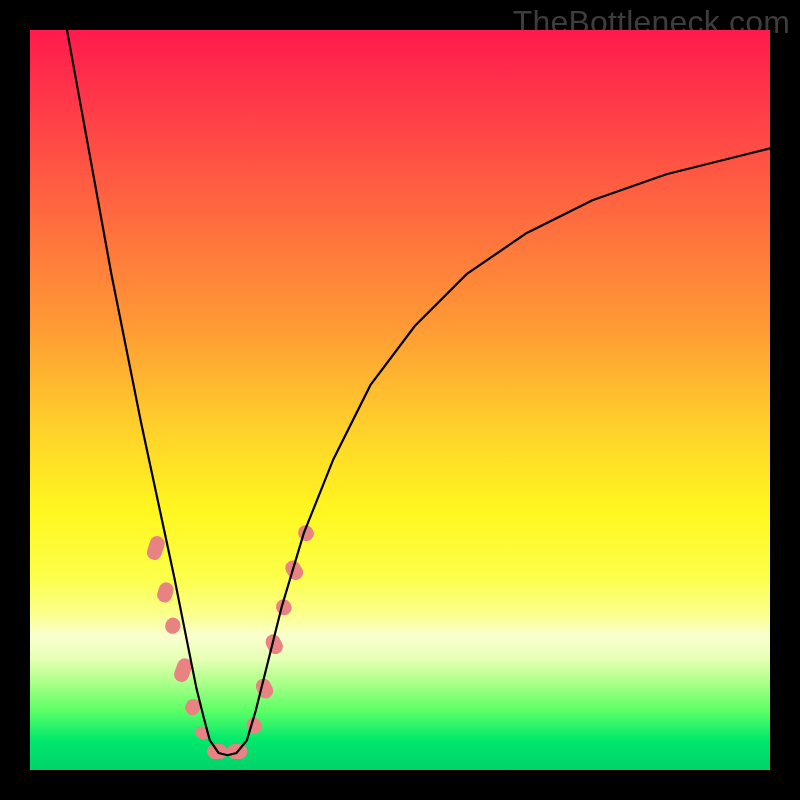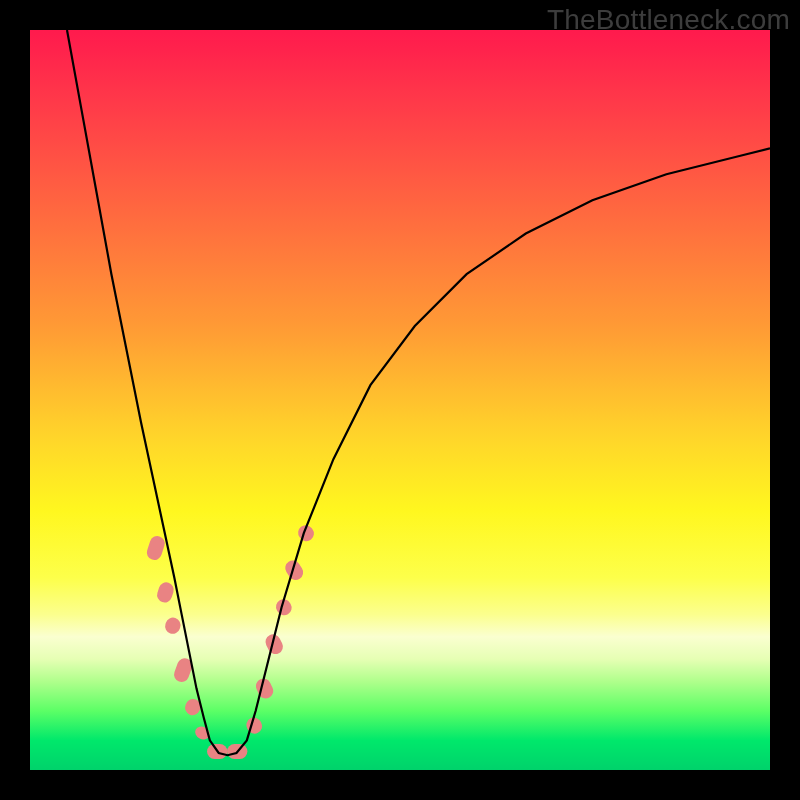--- a/index.html
+++ b/index.html
@@ -56,21 +56,21 @@
     left: 0;
     top: 0;
     width: 740px;
     height: 740px;
   }
   .watermark {
     position: absolute;
     top: 4px;
     right: 10px;
     color: #3d3d3d;
-    font-size: 28px;
+    font-size: 32px;
     font-weight: 500;
     letter-spacing: 0.2px;
   }
 </style>
 </head>
 <body>
 
 <div class="frame">
 
   <div class="watermark">TheBottleneck.com</div>

